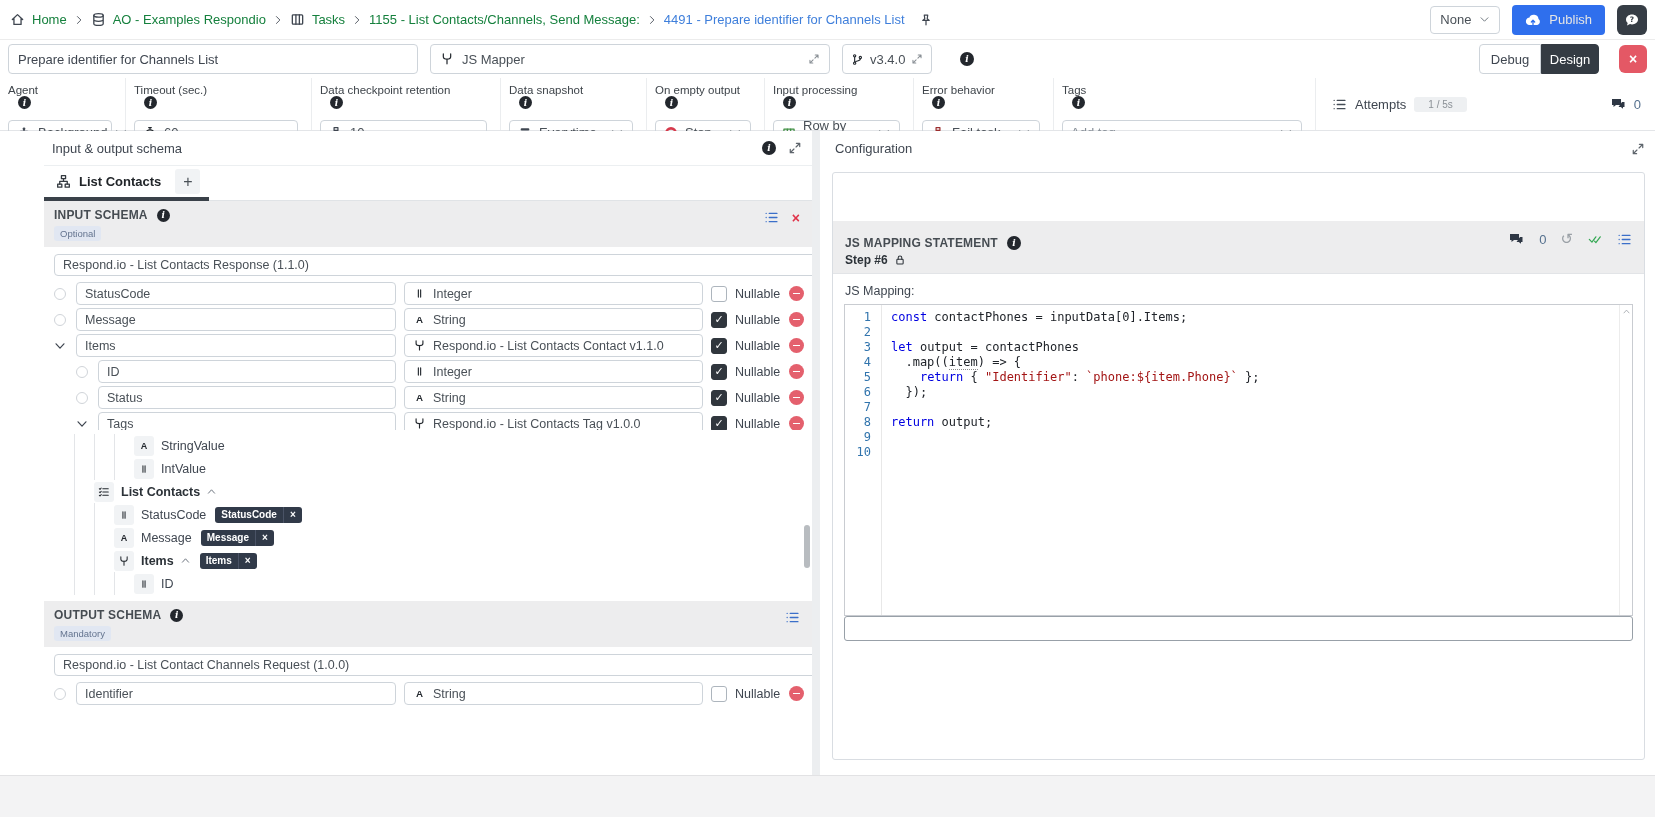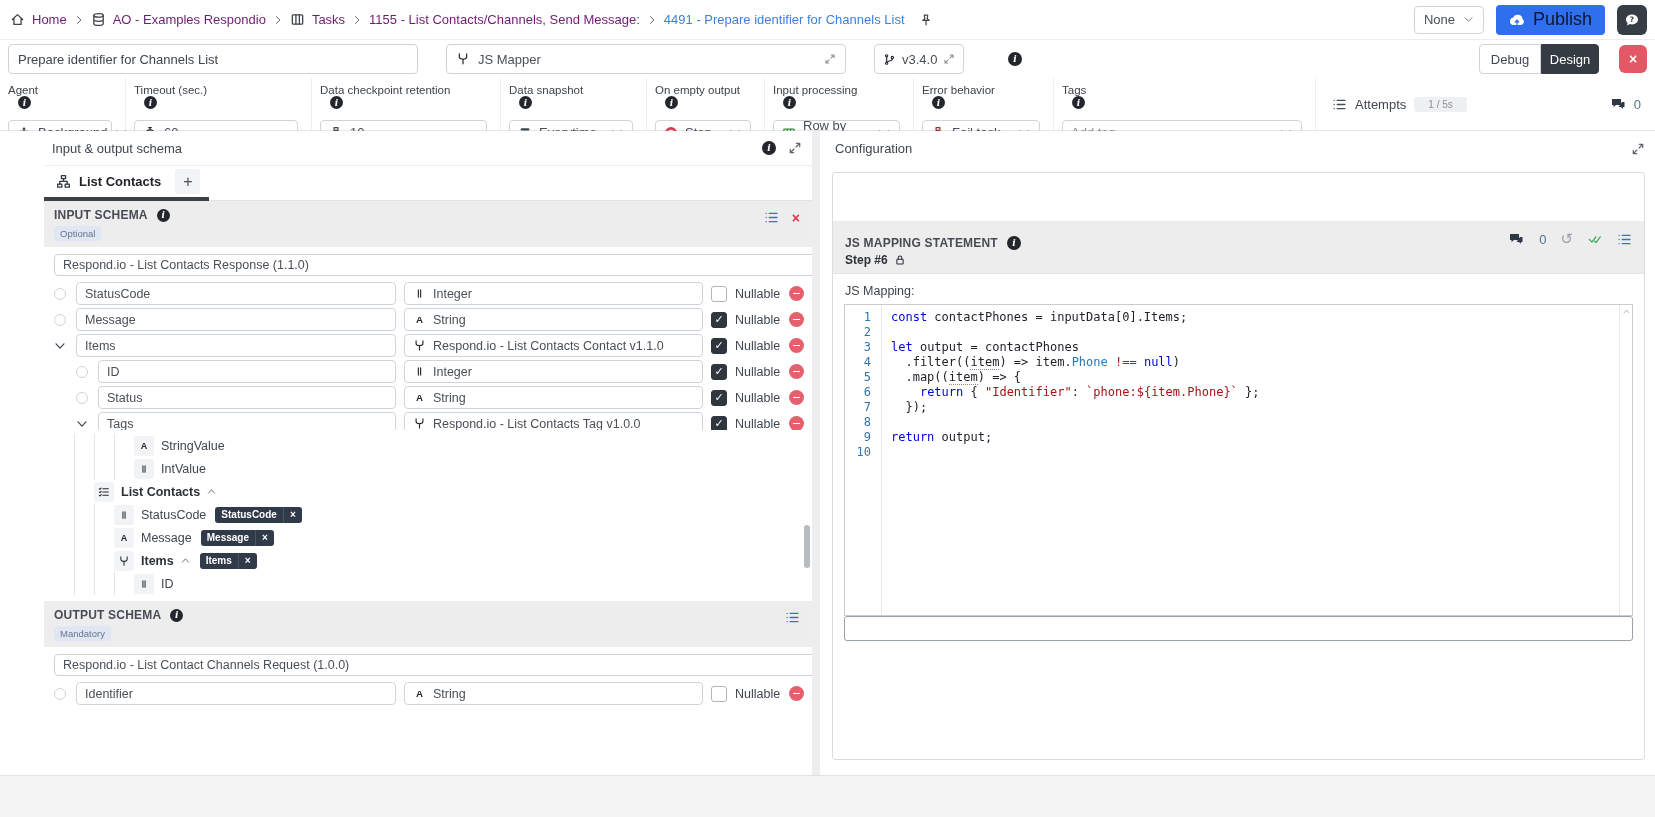--- a/index.html
+++ b/index.html
@@ -12,36 +12,36 @@
         background:#23272d;color:#fff;font:italic bold 9px "DejaVu Serif",serif;flex:0 0 auto;}
   .minus{display:inline-block;width:15px;height:15px;border-radius:50%;background:#e4606d;position:relative;flex:0 0 auto;}
   .minus::before{content:"";position:absolute;left:4px;top:6.7px;width:7px;height:1.6px;background:#fff;}
 
   
   .topbar{position:absolute;left:0;top:0;width:100%;height:40px;display:flex;align-items:center;
           padding:0 8px 0 10px;border-bottom:1px solid #ececec;}
   .bc{display:flex;align-items:center;gap:7px;white-space:nowrap;}
   .bc .ic{width:15px;height:15px;color:#3f4650;}
   .bc-sep{color:#6c757d;width:10px!important;height:10px!important;}
-  .bc-label{color:#701a75;}
+  .bc-label{color:#15803d;}
   .bc-label.link{color:#3f7fdb;}
   .pin{width:14px;height:14px;color:#3f4650;margin-left:14px;}
   .topbar-right{margin-left:auto;display:flex;align-items:center;gap:12px;}
   .select-sm{display:flex;align-items:center;gap:8px;height:28px;padding:0 9px;border:1px solid #ced4da;
              border-radius:4px;color:#495057;}
   .caret{width:11px;height:11px;color:#6c757d;}
-  .btn-publish{display:flex;align-items:center;gap:8px;height:30px;padding:0 13px;background:#2f6fed;color:#0f172a;
-               border:none;border-radius:4px;font-size:18px;font-family:inherit;}
+  .btn-publish{display:flex;align-items:center;gap:8px;height:30px;padding:0 13px;background:#2f6fed;color:#e5e5e5;
+               border:none;border-radius:4px;font-size:13px;font-family:inherit;}
   .btn-publish .ic{width:16px;height:16px;}
   .btn-dark{width:30px;height:30px;background:#363d45;border:none;border-radius:6px;display:flex;align-items:center;
             justify-content:center;color:#fff;}
   .btn-dark .ic{width:16px;height:16px;}
 
   
-  .row2{position:absolute;left:0;top:40px;width:100%;height:38px;display:flex;align-items:center;padding:0 8px;gap:28px;}
+  .row2{position:absolute;left:0;top:40px;width:100%;height:38px;display:flex;align-items:center;padding:0 8px;gap:12px;}
   .title-input{width:410px;height:30px;border:1px solid #ced4da;border-radius:4px;padding:0 9px;font:13px "Liberation Sans",sans-serif;color:#3f4650;}
   .mapper-box{width:400px;height:30px;border:1px solid #ced4da;border-radius:4px;display:flex;align-items:center;gap:8px;padding:0 9px;color:#495057;}
   .mapper-box .grow{flex:1;}
   .version-box{width:90px;height:30px;border:1px solid #ced4da;border-radius:4px;display:flex;align-items:center;gap:6px;padding:0 8px;color:#495057;}
   .expand-sm{width:12px;height:12px;color:#8a9096;}
   .row2 .info{margin-left:16px;}
   .row2-right{margin-left:auto;display:flex;align-items:center;}
   .btn-debug{height:30px;width:62px;background:#fff;border:1px solid #ced4da;border-radius:4px 0 0 4px;color:#3f4650;font:13px "Liberation Sans",sans-serif;}
   .btn-design{height:30px;width:58px;background:#343b43;border:1px solid #343b43;border-radius:0 4px 4px 0;color:#fff;font:13px "Liberation Sans",sans-serif;}
   .btn-red{width:28px;height:28px;margin-left:20px;background:#e45865;border:none;border-radius:6px;color:#fff;
@@ -816,21 +816,20 @@
               <span class="ln">6</span>
               <span class="ln">7</span>
               <span class="ln">8</span>
               <span class="ln">9</span>
               <span class="ln">10</span>
             </div>
           <div class="codearea" id="code-lines">
               <div class="cl"><span class="kw">const</span><span class=""> contactPhones = inputData[0].Items;</span></div>
               <div class="cl"></div>
               <div class="cl"><span class="kw">let</span><span class=""> output = contactPhones</span></div>
-              <div class="cl"><span class="">  .filter((</span><span class="u">item</span><span class="">) =&gt; item.</span><span class="prop">Phone</span><span class=""> </span><span class="op">!==</span><span class=""> </span><span class="kw">null</span><span class="">)</span></div>
               <div class="cl"><span class="">  .map((</span><span class="u">item</span><span class="">) =&gt; {</span></div>
               <div class="cl"><span class="">    </span><span class="kw">return</span><span class=""> { </span><span class="str">"Identifier"</span><span class="">: </span><span class="str">`phone:${item.Phone}`</span><span class=""> };</span></div>
               <div class="cl"><span class="">  });</span></div>
               <div class="cl"></div>
               <div class="cl"><span class="kw">return</span><span class=""> output;</span></div>
               <div class="cl"></div>
             </div>
           <div class="ed-scroll">
             <span class="ic">
                 <svg viewBox="0 0 16 16" fill="none" stroke="currentColor" stroke-width="1.4" stroke-linecap="round" stroke-linejoin="round">

